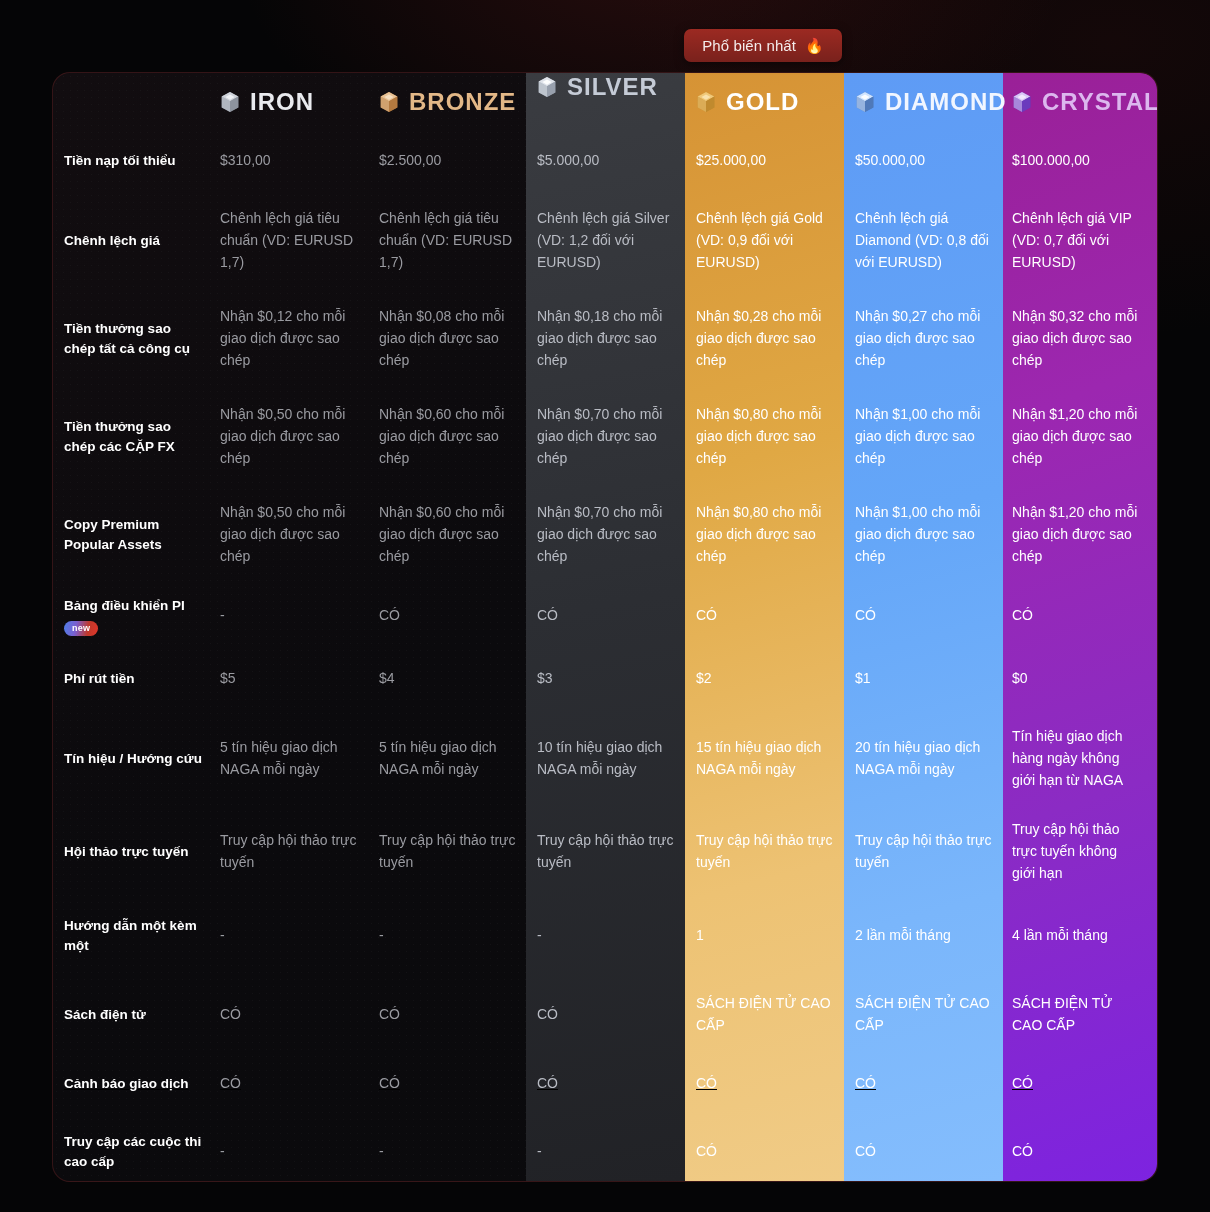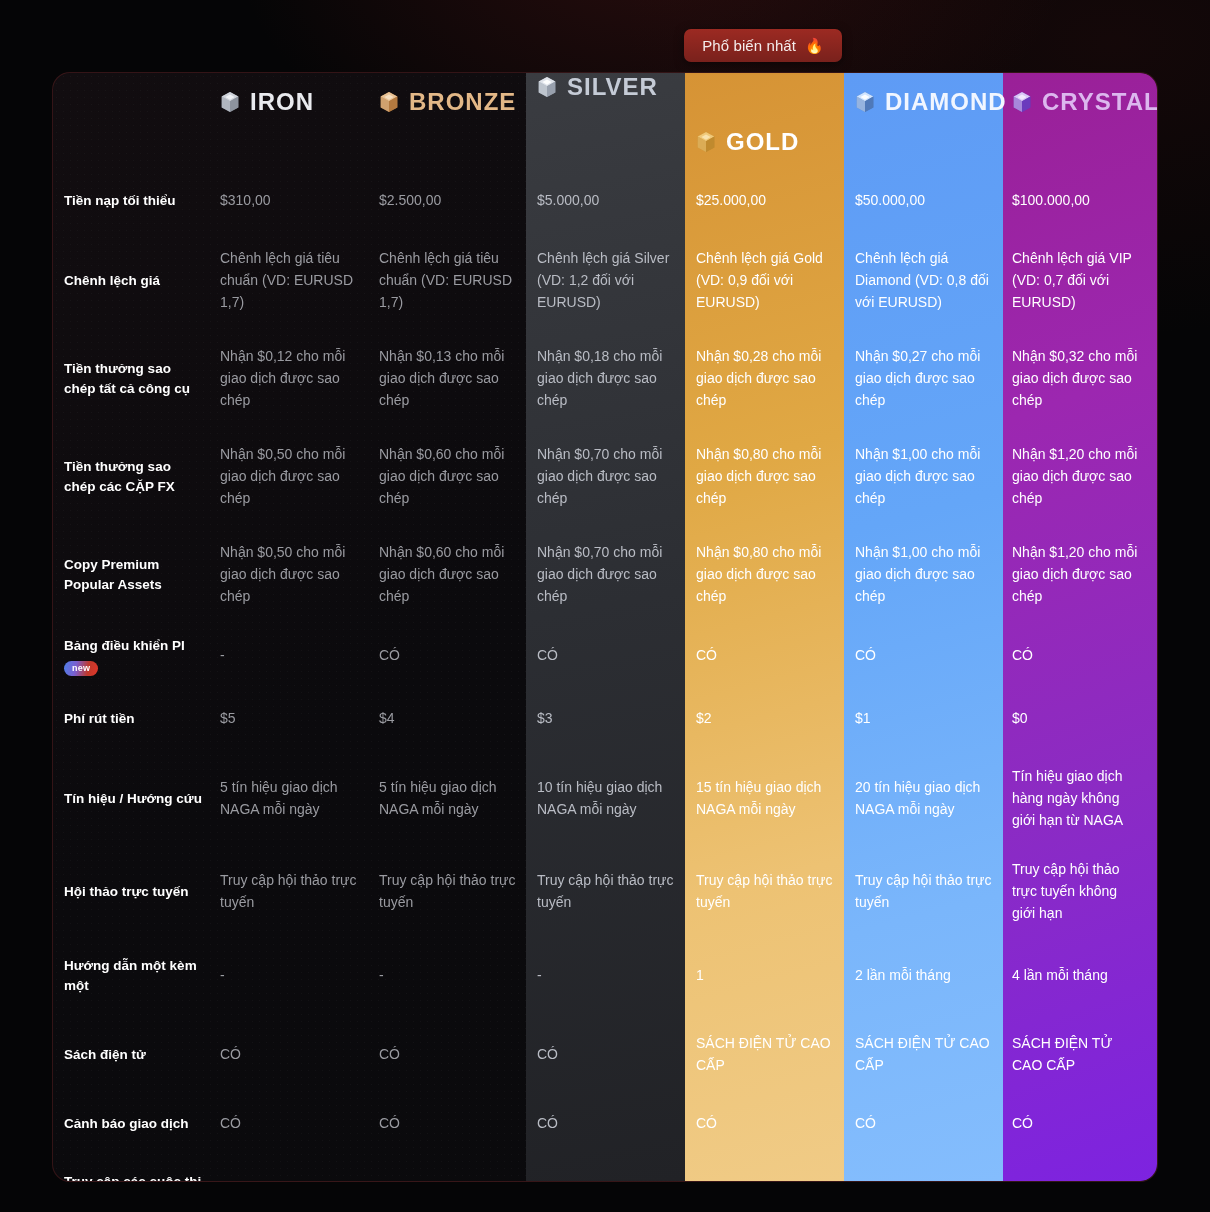--- a/index.html
+++ b/index.html
@@ -120,21 +120,21 @@
   }
   .feat-stack { display:flex; flex-direction: column; align-items: flex-start; }
 
   
   .h-62  .cell { min-height: 62px; }
   .h-98  .cell { min-height: 98px; }
   .h-88  .cell { min-height: 88px; }
   .h-64  .cell { min-height: 64px; }
   .h-80  .cell { min-height: 80px; }
   .h-78  .cell { min-height: 78px; }
-  .h-60  .cell { min-height: 60px; }
+  .h-60  .cell { min-height: 60px; text-decoration: underline; }
 </style>
 </head>
 <body>
 
 <div id="root">
 
   <div class="popular-badge">
     <span class="lbl">Phổ biến nhất</span>
     <span class="fire">🔥</span>
   </div>
@@ -177,21 +177,21 @@
                 <svg class="gem" viewBox="0 0 24 26">
     <polygon points="12,1 22,6.5 22,19.5 12,25 2,19.5 2,6.5" fill="#98a0ad"></polygon>
     <polygon points="12,1 22,6.5 12,12 2,6.5" fill="#dfe3ea"></polygon>
     <polygon points="12,12 22,6.5 22,19.5 12,25" fill="#98a0ad" opacity="0.85"></polygon>
     <polygon points="12,12 2,6.5 2,19.5 12,25" fill="#dfe3ea" opacity="0.55"></polygon>
     <polygon points="12,4 17.5,7 12,10.2 6.5,7" fill="#ffffff" opacity="0.9"></polygon>
   </svg>
               </span>
         <span class="tier-name">SILVER</span>
       </span>
-    </div><div class="cell t-gold" style="height:57px;display:flex;align-items:center;margin-top:40px;">
+    </div><div class="cell t-gold" style="height:57px;display:flex;align-items:center;">
       <span class="hcell-inner">
         <span>
                 <svg class="gem" viewBox="0 0 24 26">
     <polygon points="12,1 22,6.5 22,19.5 12,25 2,19.5 2,6.5" fill="#c08a2e"></polygon>
     <polygon points="12,1 22,6.5 12,12 2,6.5" fill="#f0c878"></polygon>
     <polygon points="12,12 22,6.5 22,19.5 12,25" fill="#c08a2e" opacity="0.85"></polygon>
     <polygon points="12,12 2,6.5 2,19.5 12,25" fill="#f0c878" opacity="0.55"></polygon>
     <polygon points="12,4 17.5,7 12,10.2 6.5,7" fill="#fae4b3" opacity="0.9"></polygon>
   </svg>
               </span>
@@ -261,21 +261,21 @@
         <span class="val">Chênh lệch giá VIP (VD: 0,7 đối với EURUSD)</span>
       </div></div>
         <div style="display:contents" class="r h-98"><div class="cell feat" style="min-height:98px">
       <span class="feat-stack">
         <span class="feat-label">Tiền thưởng sao chép tất cả công cụ</span>
 
       </span>
     </div><div class="cell c-dark" style="min-height:98px">
         <span class="val">Nhận $0,12 cho mỗi giao dịch được sao chép</span>
       </div><div class="cell c-dark" style="min-height:98px">
-        <span class="val">Nhận $0,13 cho mỗi giao dịch được sao chép</span>
+        <span class="val">Nhận $0,08 cho mỗi giao dịch được sao chép</span>
       </div><div class="cell c-silver" style="min-height:98px">
         <span class="val">Nhận $0,18 cho mỗi giao dịch được sao chép</span>
       </div><div class="cell c-gold" style="min-height:98px">
         <span class="val">Nhận $0,28 cho mỗi giao dịch được sao chép</span>
       </div><div class="cell c-diamond" style="min-height:98px">
         <span class="val">Nhận $0,27 cho mỗi giao dịch được sao chép</span>
       </div><div class="cell c-crystal" style="min-height:98px">
         <span class="val">Nhận $0,32 cho mỗi giao dịch được sao chép</span>
       </div></div>
         <div style="display:contents" class="r h-98"><div class="cell feat" style="min-height:98px">

